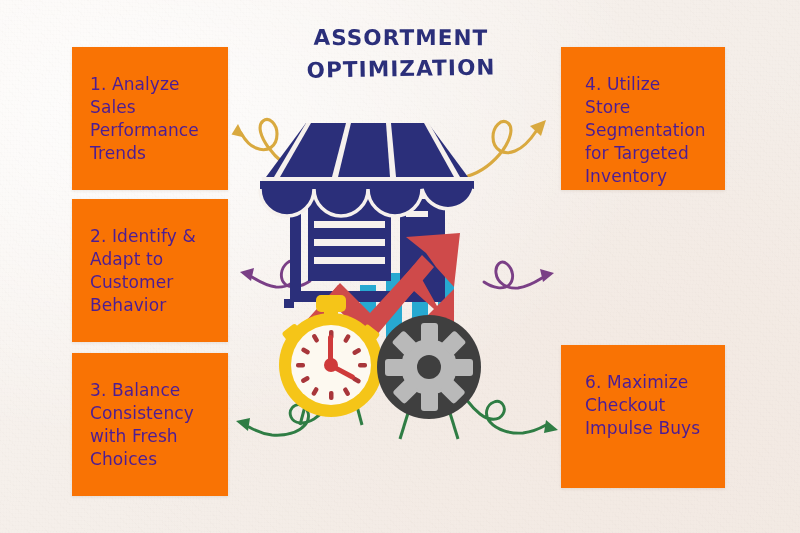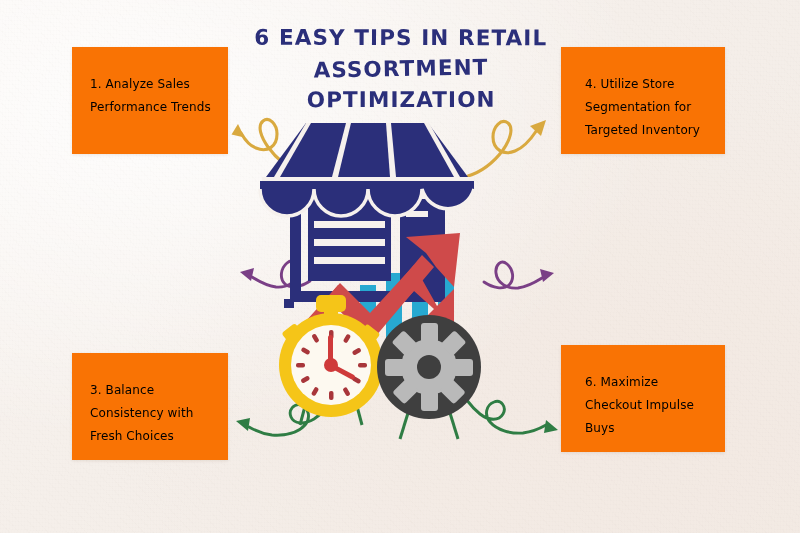--- a/index.html
+++ b/index.html
@@ -57,25 +57,25 @@
   }
   #title .tline { display: block; }
   #title .tline:nth-child(1) { transform: rotate(0.5deg); }
   #title .tline:nth-child(2) { transform: rotate(-0.6deg); }
   #title .tline:nth-child(3) { transform: rotate(0.3deg); }
 
   
   .tip-box {
     position: absolute;
     width: 156px;
-    height: 107px;
+    height: 143px;
     background: #f97304;
-    color: #000000;
+    color: #4c1d95;
     padding: 26px 16px 12px 18px;
-    font-size: 12px;
+    font-size: 17px;
     line-height: 23px;
     letter-spacing: 0.1px;
     font-family: "DejaVu Sans", sans-serif;
     box-shadow: 0 1px 3px rgba(80,50,20,0.10);
   }
   .tip-box.right { width: 164px; padding-left: 24px; }
 
   #tip-1 { left: 72px;  top: 47px; }
   #tip-2 { left: 72px;  top: 199px; }
   #tip-3 { left: 72px;  top: 345px; margin-top: 8px; }
@@ -102,27 +102,29 @@
   #connectors svg { position: absolute; inset: 0; width: 800px; height: 533px; overflow: visible; }
 </style>
 </head>
 <body>
 
 <div id="canvas">
 
   <div id="paper-texture"></div>
 
   <div id="title">
-    <span class="tline">6 Easy Tips in Retail</span>
     <span class="tline">Assortment</span>
     <span class="tline">Optimization</span>
   </div>
 
   <div class="tip-box" id="tip-1">
     <span>1. Analyze Sales Performance Trends</span>
+  </div>
+  <div class="tip-box" id="tip-2">
+    <span>2. Identify &amp; Adapt to Customer Behavior</span>
   </div>
   <div class="tip-box" id="tip-3">
     <span>3. Balance Consistency with Fresh Choices</span>
   </div>
   <div class="tip-box right" id="tip-4">
     <span>4. Utilize Store Segmentation for Targeted Inventory</span>
   </div>
   <div class="tip-box right" id="tip-6">
     <span>6. Maximize Checkout Impulse Buys</span>
   </div>

